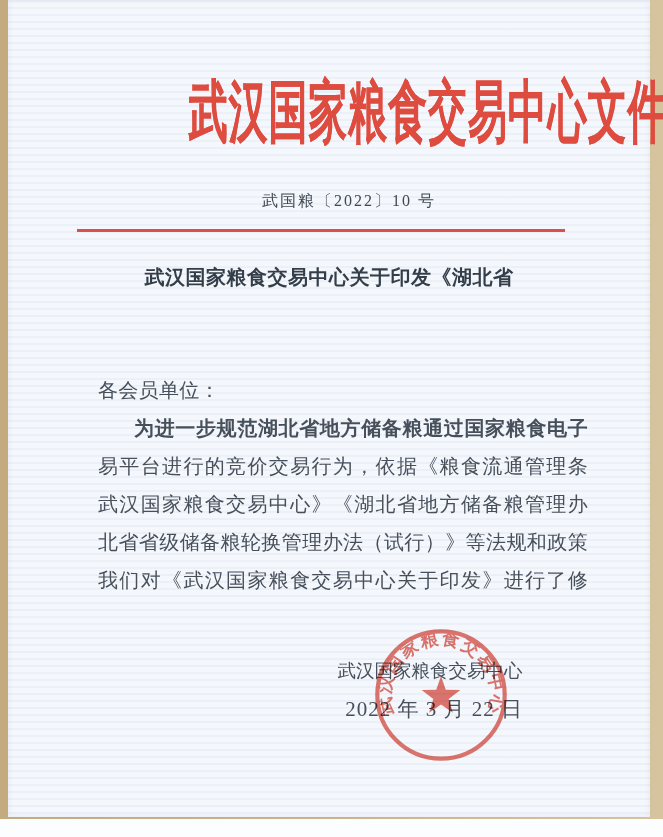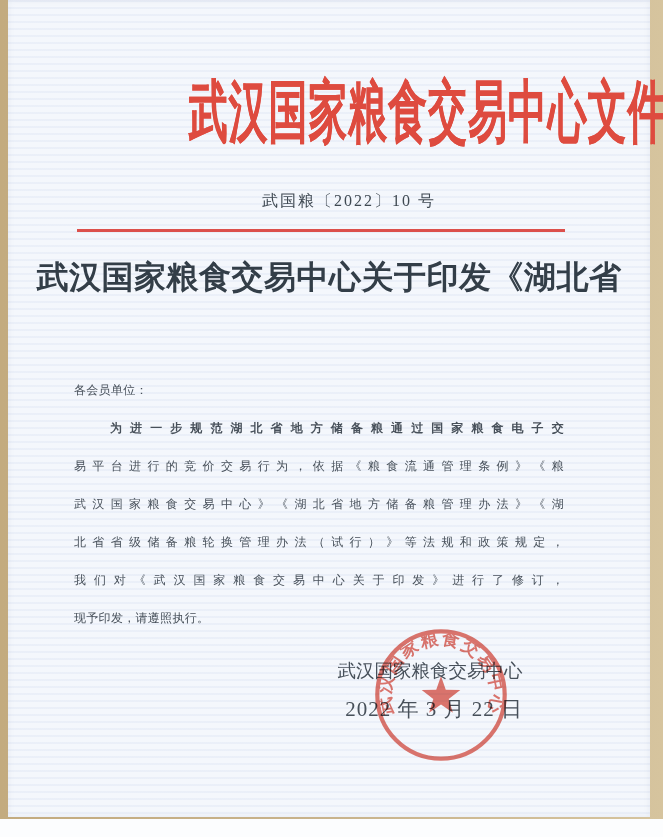--- a/index.html
+++ b/index.html
@@ -66,31 +66,31 @@
   .red-rule {
     position: absolute;
     top: 229px; left: 69px;
     width: 488px; height: 3px;
     background: var(--rule-red);
   }
   .doc-title {
     position: absolute;
     top: 258px; left: 0; right: 0;
     text-align: center;
-    font-size: 32px;
+    font-size: 20px;
     font-weight: bold;
     line-height: 38px;
     color: var(--title-text);
     letter-spacing: 0.5px;
   }
   .body-block {
     position: absolute;
-    top: 371px; left: 66px;
+    top: 371px; left: 90px;
     width: 490px;
-    font-size: 12px;
+    font-size: 20px;
     line-height: 38px;
     color: var(--body-text);
     letter-spacing: 0.3px;
   }
   .body-block .line { height: 38px; overflow: hidden; }
   .jl { text-align: justify; text-align-last: justify; }
   .indent { text-indent: 36px; font-weight: bold; }
   .sig-block {
     position: absolute;
     top: 652px; left: 312px;
@@ -132,21 +132,20 @@
       <div>武汉国家粮食交易中心关于印发《湖北省</div>
     </div>
 
     <div class="body-block">
       <div class="line">各会员单位：</div>
       <div class="line jl indent">为进一步规范湖北省地方储备粮通过国家粮食电子交</div>
       <div class="line jl">易平台进行的竞价交易行为，依据《粮食流通管理条例》《粮</div>
       <div class="line jl">武汉国家粮食交易中心》《湖北省地方储备粮管理办法》《湖</div>
       <div class="line jl">北省省级储备粮轮换管理办法（试行）》等法规和政策规定，</div>
       <div class="line jl">我们对《武汉国家粮食交易中心关于印发》进行了修订，</div>
-      <div class="line">现予印发，请遵照执行。</div>
     </div>
 
     <div class="sig-block">
       <div>武汉国家粮食交易中心</div>
       <div class="date-line">2022 年 3 月 22 日</div>
     </div>
 
     <svg class="seal" viewBox="0 0 200 200" aria-hidden="true">
       <circle cx="100" cy="100" r="91" fill="none" stroke="#dd594d" stroke-width="6"></circle>
       <path id="sealArc" d="M 34.7 130.4 A 72 72 0 1 1 165.3 130.4" fill="none"></path>

